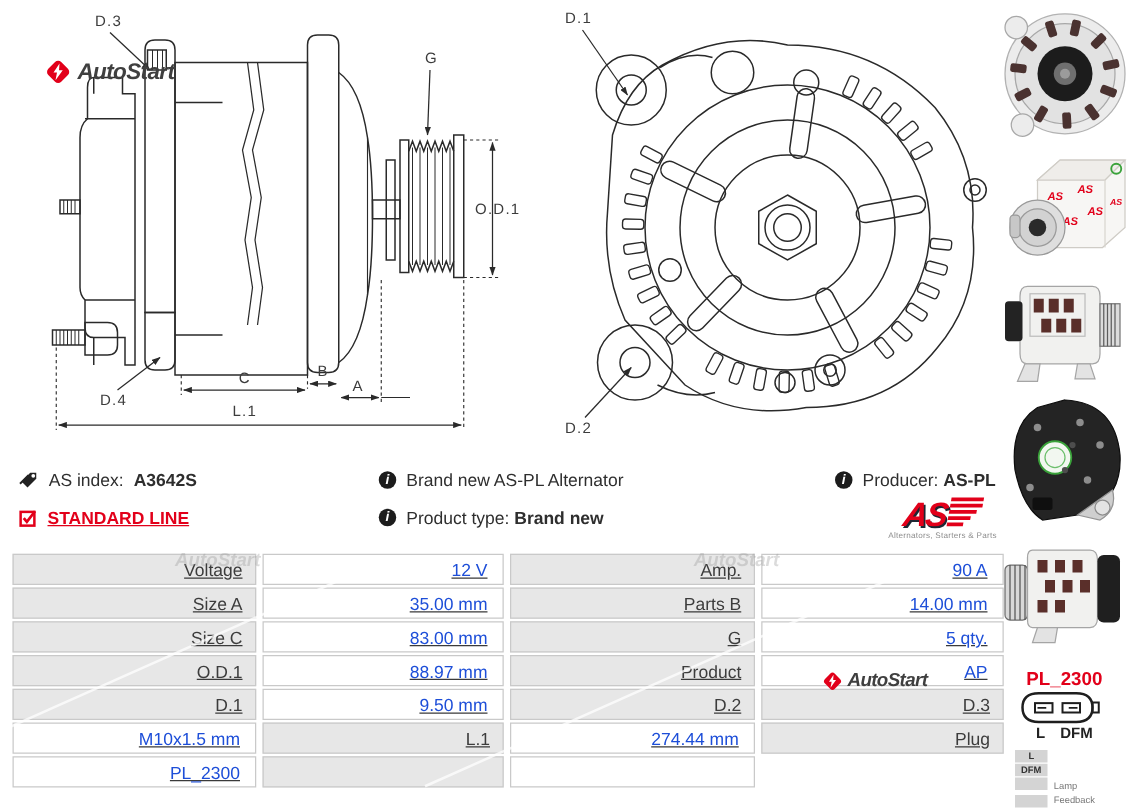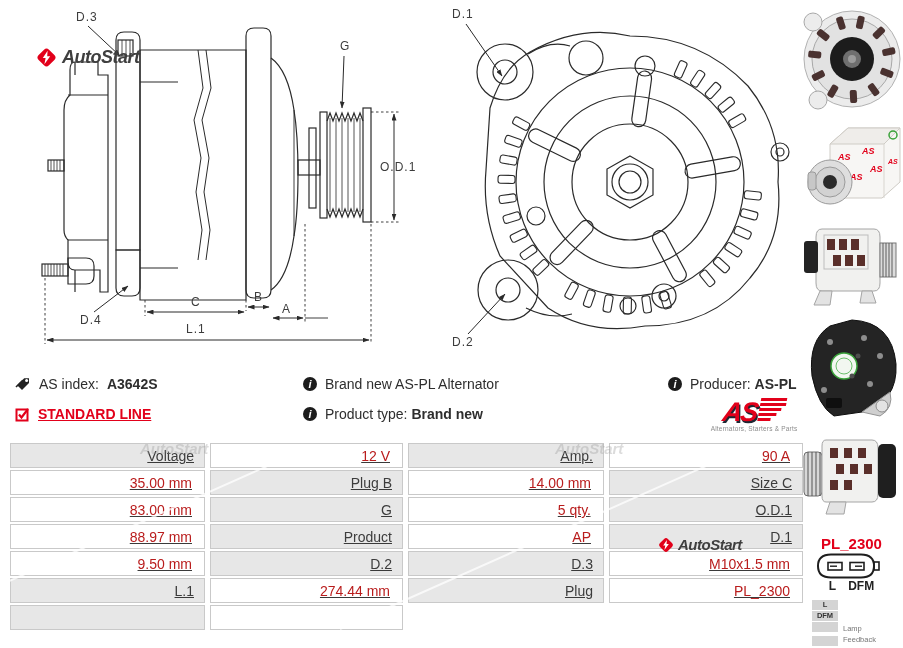--- a/index.html
+++ b/index.html
@@ -33,21 +33,21 @@
              text-shadow:1.5px 1.5px 0 #1d2733; }
   .aspl-stripes { display:flex; flex-direction:column; gap:2px; padding-bottom:3px; }
   .aspl-stripes i { display:block; height:3px; background:#e2001a; }
   .aspl-tagline { font-size:6.5px; color:#8d8d8d; margin-top:1px; letter-spacing:0.2px; }
 
   
   .spec-table { position:absolute; left:10px; top:443px; width:782px; }
   .spec-grid { display:grid; grid-template-columns:195px 193px 196px 194px; gap:2px 5px;text-decoration:underline; }
   .cell { height:25px; line-height:25px; font-size:14px; border:1px solid #c9c9c9; text-align:right; white-space:nowrap; }
   .lbl-cell { background:#e7e7e7; padding-right:10px; color:#3c3c3c; }
-  .val-cell { background:#ffffff; padding-right:12px; color:#b91c1c;text-align:right; }
+  .val-cell { background:#ffffff; padding-right:12px; color:#1d4ed8;text-align:right; }
   .wm-text { position:absolute; font-size:15px; font-weight:bold; font-style:italic; color:#9a9a9a; opacity:0.35;
              top:-3px; pointer-events:none; }
   .wm-line { position:absolute; height:2px; background:rgba(255,255,255,0.75); transform:rotate(-24deg);
              transform-origin:left center; pointer-events:none; }
   .pulley-watermark { position:absolute; left:648px; top:93px; display:flex; align-items:center; gap:4px; pointer-events:none; }
   .pulley-watermark .t { font-size:15px; font-weight:bold; font-style:italic; color:#3f3f3f; letter-spacing:-0.5px; }
 
   
   .photo { position:absolute; left:800px; width:103px; cursor:pointer; }
 
@@ -278,22 +278,23 @@
     <div class="aspl-tagline">Alternators, Starters &amp; Parts</div>
   </div>
 
   <div class="spec-table">
     <div class="spec-grid">
       <div class="cell lbl-cell">Voltage</div>
       <div class="cell val-cell">12 V</div>
       <div class="cell lbl-cell">Amp.</div>
       <div class="cell val-cell">90 A</div>
 
+      <div class="cell lbl-cell">Size A</div>
       <div class="cell val-cell">35.00 mm</div>
-      <div class="cell lbl-cell">Plug B</div>
+      <div class="cell lbl-cell">Parts B</div>
       <div class="cell val-cell">14.00 mm</div>
 
       <div class="cell lbl-cell">Size C</div>
       <div class="cell val-cell">83.00 mm</div>
       <div class="cell lbl-cell">G</div>
       <div class="cell val-cell">5 qty.</div>
 
       <div class="cell lbl-cell">O.D.1</div>
       <div class="cell val-cell">88.97 mm</div>
       <div class="cell lbl-cell">Product</div>

